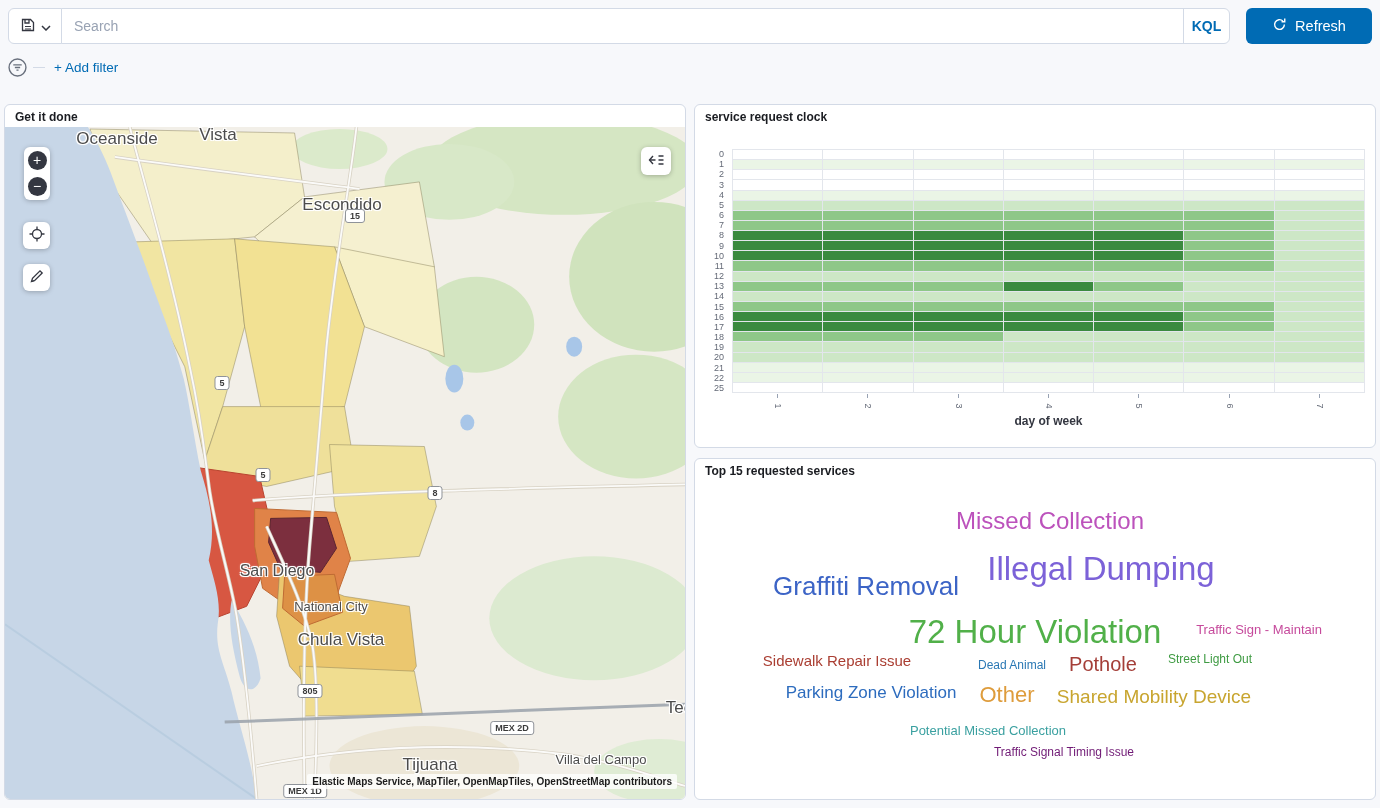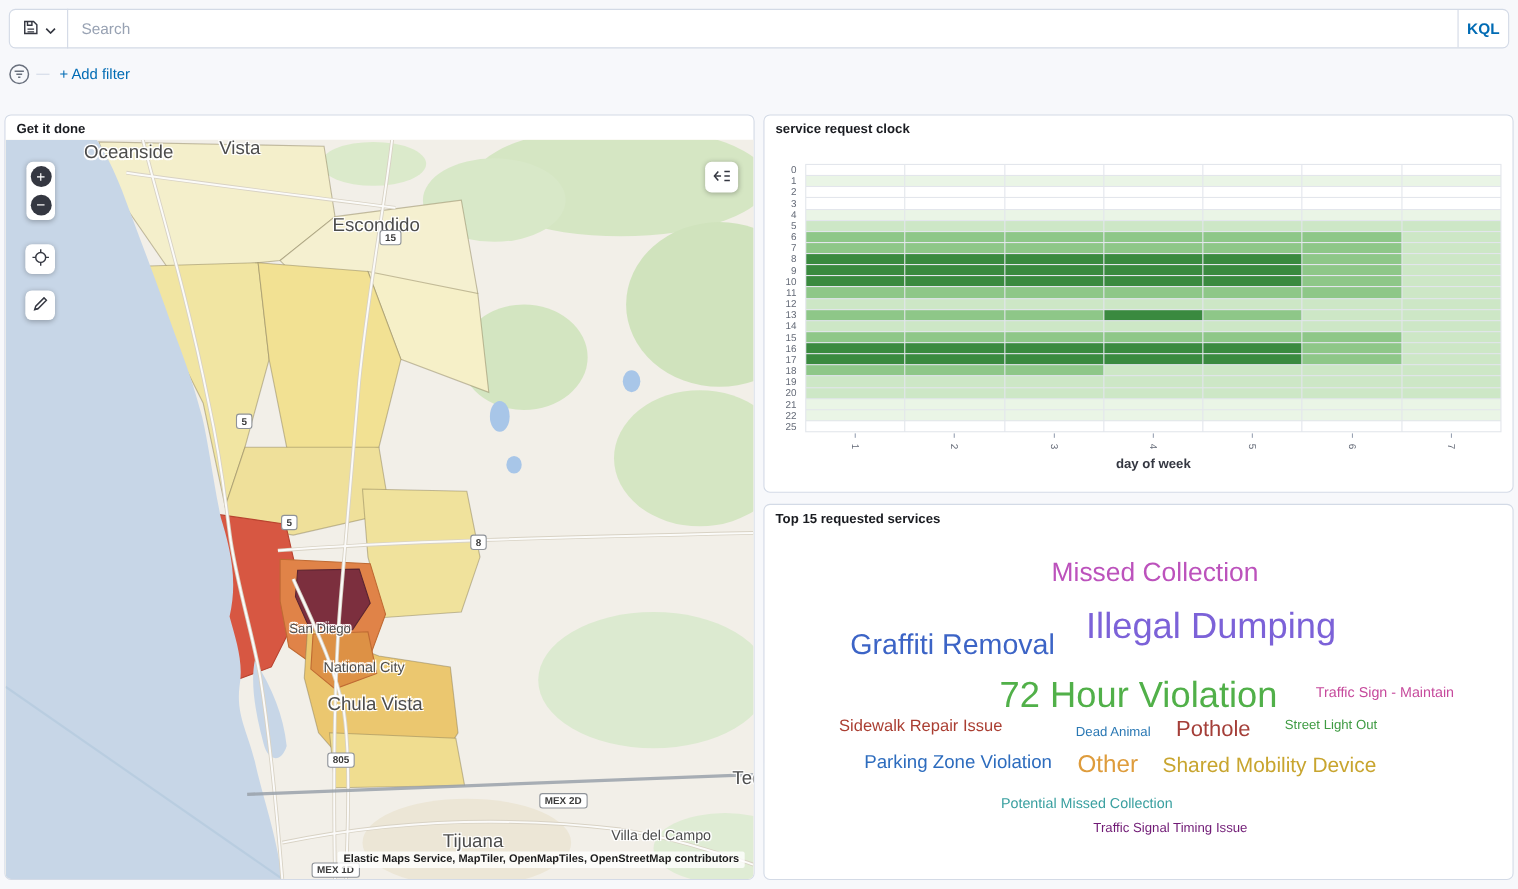--- a/index.html
+++ b/index.html
@@ -138,20 +138,29 @@
     <span>
       <svg width="10" height="6" viewBox="0 0 10 6">
           <polyline points="1,1 5,5 9,1" fill="none" stroke="#343741" stroke-width="1.5"></polyline>
         </svg>
     </span>
   </button>
   <div class="search-group">
     <input class="search-input" type="text" placeholder="Search" style="">
     <button class="kql-btn">KQL</button>
   </div>
+  <button class="refresh-btn">
+    <span>
+      <svg width="15" height="15" viewBox="0 0 16 16">
+          <path d="M13.2 8a5.2 5.2 0 1 1-1.6-3.75" fill="none" stroke="#fff" stroke-width="1.5"></path>
+          <path d="M13.6 1.6v3.4h-3.4" fill="none" stroke="#fff" stroke-width="1.5"></path>
+        </svg>
+    </span>
+    <span>Refresh</span>
+  </button>
 </div>
 
 <div class="filter-row">
   <span style="cursor:pointer;display:flex;">
     <svg width="19" height="19" viewBox="0 0 18 18">
         <circle cx="9" cy="9" r="8" fill="none" stroke="#69707d" stroke-width="1.3"></circle>
         <path d="M5 6.5h8M6.5 9h5M8 11.5h2" stroke="#69707d" stroke-width="1.3" fill="none"></path>
       </svg>
   </span>
   <span class="filter-divider"></span>
@@ -231,21 +240,21 @@
         <path d="M252,640 C350,620 450,615 560,628 C610,636 650,650 681,660"></path>
       </g>
 
       <line x1="220" y1="596" x2="681" y2="578" stroke="#9aa2ab" stroke-width="3" opacity="0.85"></line>
     </svg>
 
     <div id="map-overlays">
         <div class="map-label" style="left: 112px; top: 12px; font-size: 17px;">Oceanside</div>
         <div class="map-label" style="left: 213px; top: 8px; font-size: 17px;">Vista</div>
         <div class="map-label" style="left: 337px; top: 78px; font-size: 17px;">Escondido</div>
-        <div class="map-label" style="left: 272px; top: 444px; font-size: 12px; padding-left: 28px;">San Diego</div>
+        <div class="map-label" style="left: 272px; top: 444px; font-size: 16px;">San Diego</div>
         <div class="map-label" style="left: 326px; top: 479px; font-size: 13px;">National City</div>
         <div class="map-label" style="left: 336px; top: 513px; font-size: 17px;">Chula Vista</div>
         <div class="map-label" style="left: 425px; top: 638px; font-size: 17px;">Tijuana</div>
         <div class="map-label" style="left: 596px; top: 632px; font-size: 13px;">Villa del Campo</div>
         <div class="map-label" style="left: 674px; top: 581px; font-size: 17px;">Tec</div>
         <div class="shield" style="left: 350px; top: 89px;">15</div>
         <div class="shield" style="left: 217px; top: 256px;">5</div>
         <div class="shield" style="left: 258px; top: 348px;">5</div>
         <div class="shield" style="left: 430px; top: 366px;">8</div>
         <div class="shield" style="left: 305px; top: 564px;">805</div>

